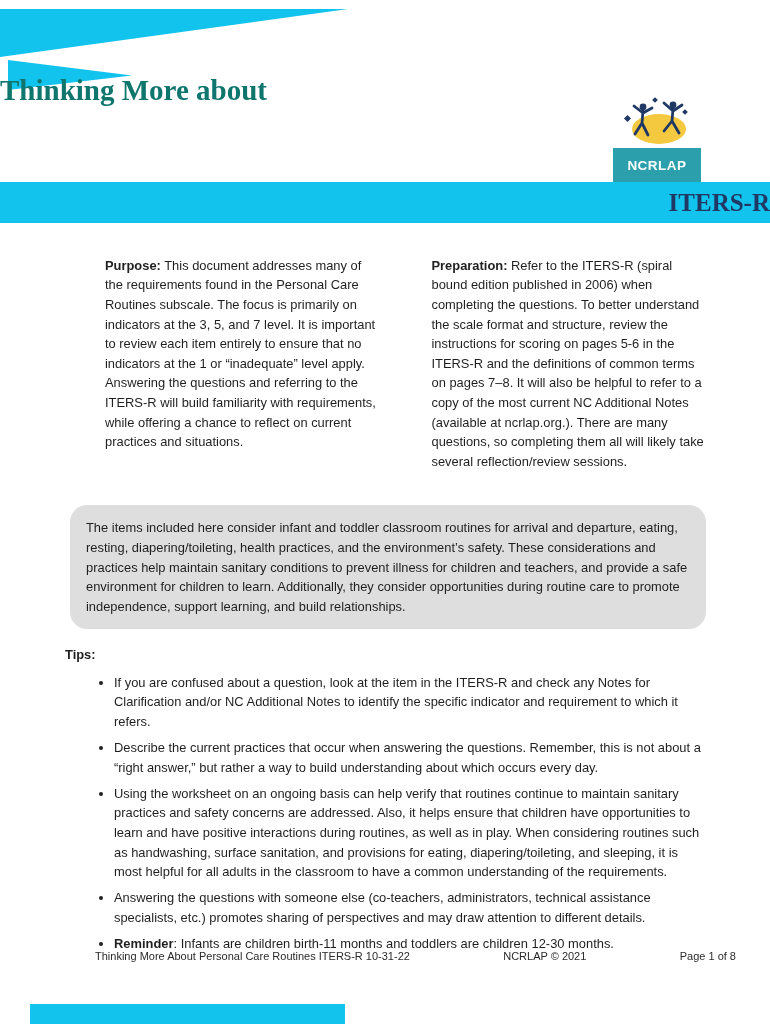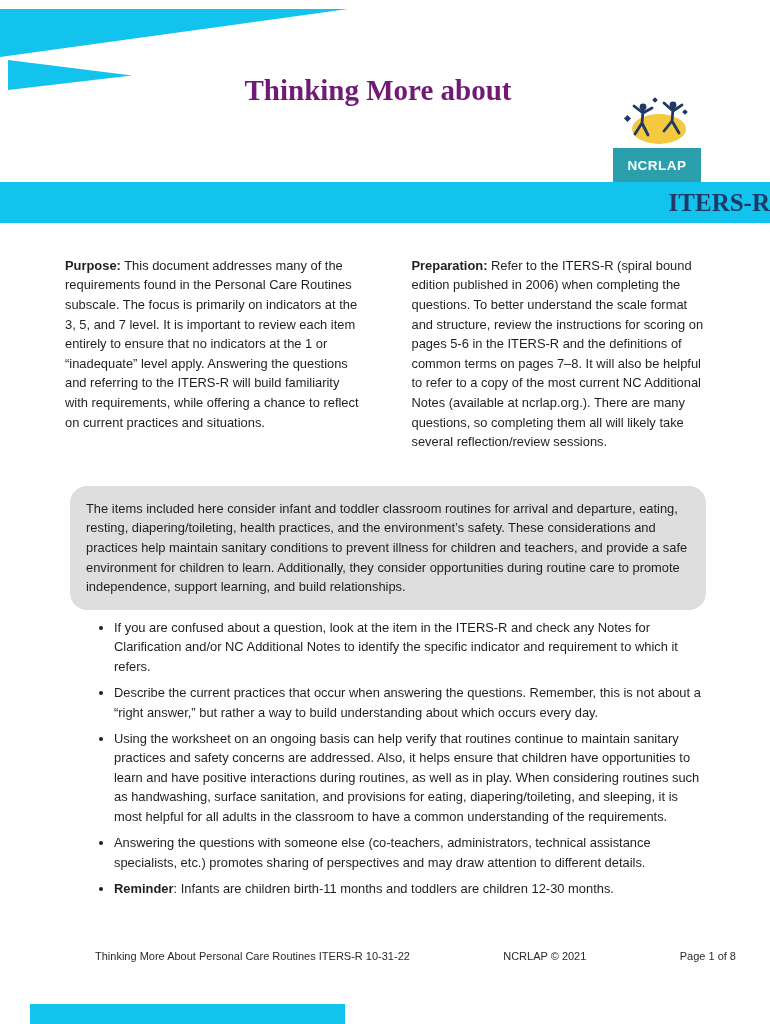--- a/index.html
+++ b/index.html
@@ -13,34 +13,34 @@
     width:770px;height:1024px;background:#fff;position:relative;overflow:hidden;
     font-family:"Liberation Sans",sans-serif;color:#1f1f1f;
   }
   
   .deco-top-main{position:absolute;top:9px;left:0;width:348px;height:48px;background:var(--cyan);
     clip-path:polygon(0 0,100% 0,0 100%);}
   .deco-top-wedge{position:absolute;top:60px;left:8px;width:124px;height:30px;background:var(--cyan);
     clip-path:polygon(0 0,100% 52%,0 100%);}
   .deco-bottom-bar{position:absolute;left:30px;top:1004px;width:315px;height:20px;background:var(--cyan);}
   
-  .title{position:absolute;top:62px;left:0;width:756px;text-align:center;
-    font-family:"Liberation Serif",serif;font-weight:700;font-size:29px;line-height:56px;color:#701a75;}
+  .title{position:absolute;top:62px;left:0;width:756px;text-align:left;
+    font-family:"Liberation Serif",serif;font-weight:700;font-size:29px;line-height:56px;color:#0f766e;}
   
   .logo{position:absolute;left:613px;top:96px;width:88px;}
   .logo-art{display:block;background:#fff;}
   .logo-band{height:34px;background:var(--teal);color:#fff;font-weight:700;font-size:13.5px;
     letter-spacing:.5px;display:flex;align-items:center;justify-content:center;}
   
   .banner{position:absolute;top:182px;left:0;width:770px;height:41px;background:var(--cyan);
     display:flex;align-items:center;justify-content:flex-end;}
   .banner-text{font-family:"Liberation Serif",serif;font-weight:700;font-size:25px;color:var(--navy);}
   
   .content{position:absolute;top:243px;left:65px;width:641px;font-size:12.9px;line-height:19.6px;}
-  .cols{display:flex;gap:52px;}
+  .cols{display:flex;gap:52px;margin-left:40px;}
   .col{flex:1;}
   .bold{font-weight:700;}
   .graybox{margin:21px 0 0 5px;background:var(--graybox);padding:13px 16px;border-radius:17px;}
   .tips-heading{margin-top:16px;font-weight:700;}
   ul.tips{margin:8px 0 0 0;padding-left:49px;}
   ul.tips li{margin-bottom:6.5px;}
   
   .footer{position:absolute;left:65px;top:950px;width:641px;display:flex;justify-content:space-between;
     font-size:11px;color:#2a2a2a;margin-left:30px;}
 </style>
@@ -83,20 +83,21 @@
 
     <div class="cols">
       <p class="col"><span class="bold">Purpose:</span><span> This document addresses many of the requirements found in the Personal Care Routines subscale. The focus is primarily on indicators at the 3, 5, and 7 level. It is important to review each item entirely to ensure that no indicators at the 1 or “inadequate” level apply. Answering the questions and referring to the ITERS-R will build familiarity with requirements, while offering a chance to reflect on current practices and situations.</span></p>
       <p class="col"><span class="bold">Preparation:</span><span> Refer to the ITERS-R (spiral bound edition published in 2006) when completing the questions. To better understand the scale format and structure, review the instructions for scoring on pages 5-6 in the ITERS-R and the definitions of common terms on pages 7–8. It will also be helpful to refer to a copy of the most current NC Additional Notes (available at ncrlap.org.). There are many questions, so completing them all will likely take several reflection/review sessions.</span></p>
     </div>
 
     <div class="graybox">
       <span>The items included here consider infant and toddler classroom routines for arrival and departure, eating, resting, diapering/toileting, health practices, and the environment’s safety. These considerations and practices help maintain sanitary conditions to prevent illness for children and teachers, and provide a safe environment for children to learn. Additionally, they consider opportunities during routine care to promote independence, support learning, and build relationships.</span>
     </div>
 
+    <div class="tips-heading">Tips:</div>
 
     <ul class="tips">
       <li>If you are confused about a question, look at the item in the ITERS-R and check any Notes for Clarification and/or NC Additional Notes to identify the specific indicator and requirement to which it refers.</li>
       <li>Describe the current practices that occur when answering the questions. Remember, this is not about a “right answer,” but rather a way to build understanding about which occurs every day.</li>
       <li>Using the worksheet on an ongoing basis can help verify that routines continue to maintain sanitary practices and safety concerns are addressed. Also, it helps ensure that children have opportunities to learn and have positive interactions during routines, as well as in play. When considering routines such as handwashing, surface sanitation, and provisions for eating, diapering/toileting, and sleeping, it is most helpful for all adults in the classroom to have a common understanding of the requirements.</li>
       <li>Answering the questions with someone else (co-teachers, administrators, technical assistance specialists, etc.) promotes sharing of perspectives and may draw attention to different details.</li>
       <li><span class="bold">Reminder</span><span>: Infants are children birth-11 months and toddlers are children 12-30 months.</span></li>
     </ul>
 
   </div>

